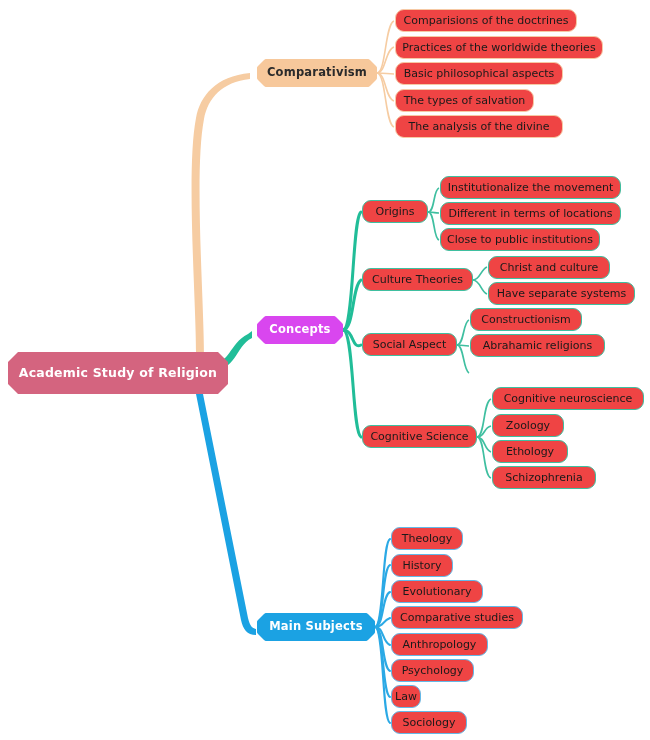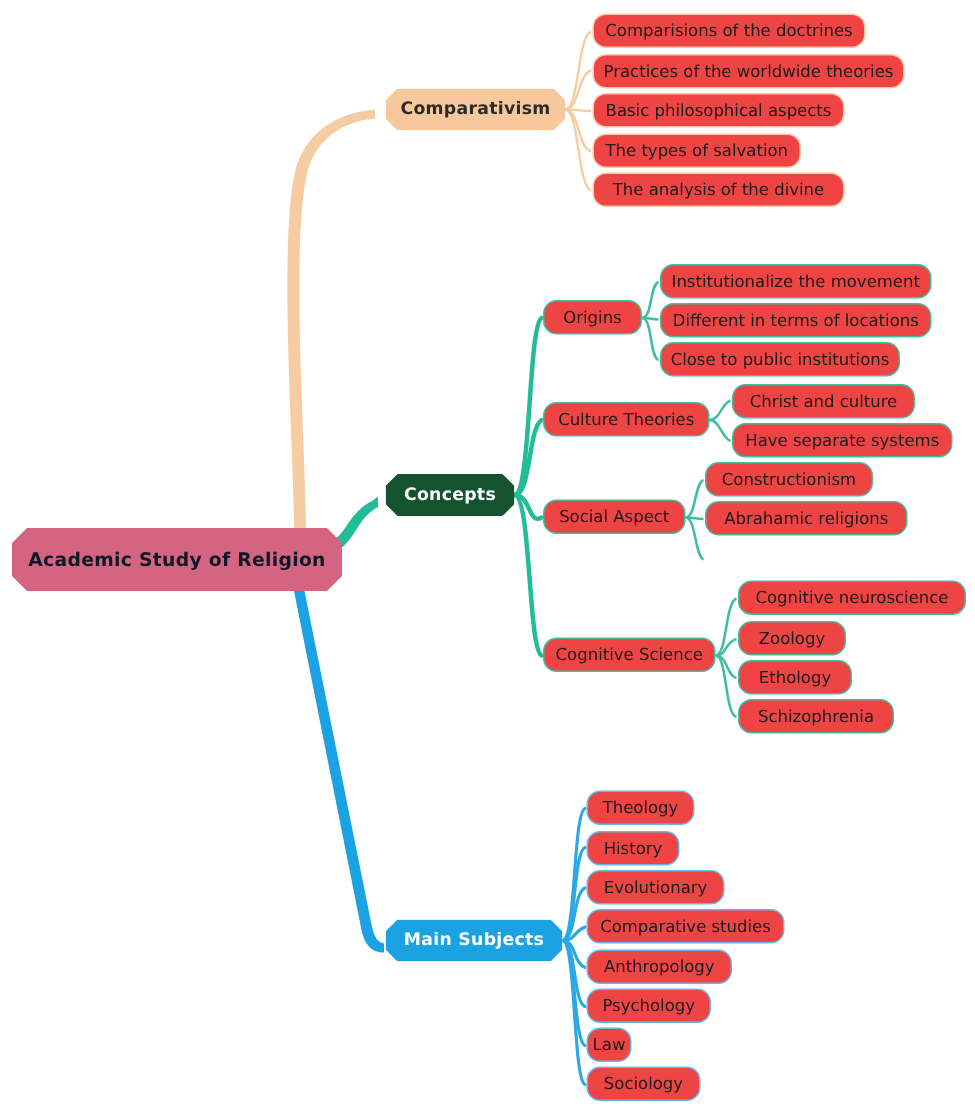--- a/index.html
+++ b/index.html
@@ -28,39 +28,39 @@
     box-sizing: border-box;
     display: flex;
     align-items: center;
     justify-content: center;
     white-space: nowrap;
     line-height: 1;
   }
   
   .root {
     background: #D4647F;
-    color: #0f172a;
+    color: #ffffff;
     font-size: 12.5px;
     font-weight: bold;
     letter-spacing: .2px;
     -webkit-clip-path: polygon(10px 0, calc(100% - 10px) 0, 100% 10px, 100% calc(100% - 10px), calc(100% - 10px) 100%, 10px 100%, 0 calc(100% - 10px), 0 10px);
     clip-path: polygon(10px 0, calc(100% - 10px) 0, 100% 10px, 100% calc(100% - 10px), calc(100% - 10px) 100%, 10px 100%, 0 calc(100% - 10px), 0 10px);
   }
   
   .branch {
     color: #ffffff;
     font-size: 11.5px;
     font-weight: bold;
     letter-spacing: .2px;
     border-radius: 9px;
     -webkit-clip-path: polygon(8px 0, calc(100% - 8px) 0, 100% 8px, 100% calc(100% - 8px), calc(100% - 8px) 100%, 8px 100%, 0 calc(100% - 8px), 0 8px);
     clip-path: polygon(8px 0, calc(100% - 8px) 0, 100% 8px, 100% calc(100% - 8px), calc(100% - 8px) 100%, 8px 100%, 0 calc(100% - 8px), 0 8px);
   }
   .branch.orange { background: #F7C89B; color: #2b2b2b; text-align: center; }
-  .branch.green  { background: #14532d; }
+  .branch.green  { background: #d946ef; }
   .branch.blue   { background: #1BA2E3; }
 
   
   .leaf {
     background: #ef4444;
     font-size: 11px;
     color: #1a1a1a;
     border: 1px solid #cccccc;
     border-radius: 9px;
     text-align: right;

